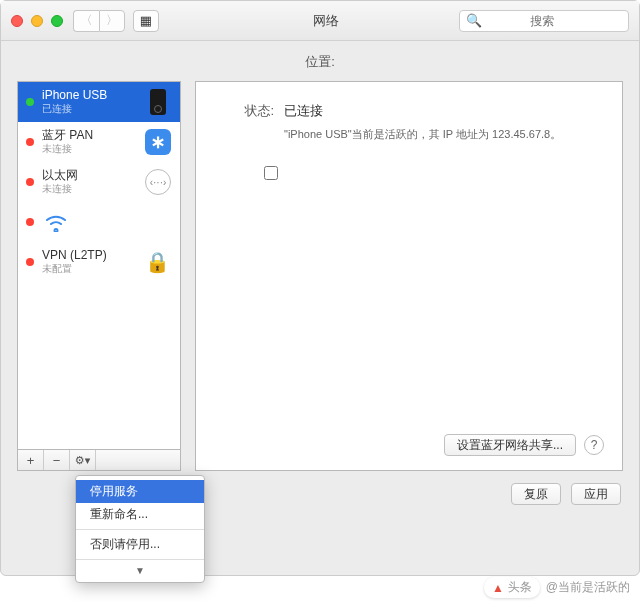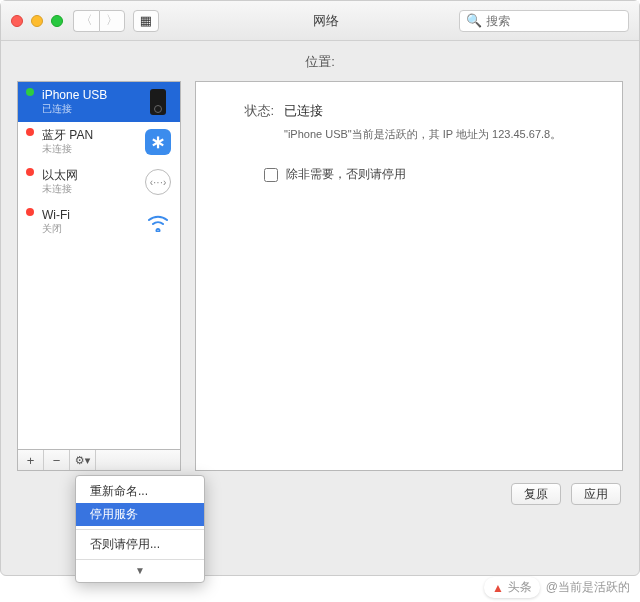--- a/index.html
+++ b/index.html
@@ -11,32 +11,32 @@
   .red { background: #ff5f57; border:1px solid #e0443e; }
   .yellow { background: #febc2e; border:1px solid #d9a028; }
   .green { background: #28c840; border:1px solid #1aaa29; }
   .nav-group { display: flex; margin-left: 10px; }
   .nav-btn { width: 26px; height: 22px; background: #fdfdfd; border: 1px solid #c7c7c7; display:flex; align-items:center; justify-content:center; color:#b0b0b0; font-size:12px;}
   .nav-btn:first-child { border-radius: 4px 0 0 4px; border-right:none;}
   .nav-btn:last-child { border-radius: 0 4px 4px 0; }
   .grid-btn { width:26px;height:22px;background:#fdfdfd;border:1px solid #c7c7c7;border-radius:4px;margin-left:8px;display:flex;align-items:center;justify-content:center;}
   .title { position:absolute; left:12px; right:0; text-align:center; font-size:13px; color:#444; pointer-events:none;}
   .search { margin-left:auto; width:170px; height:22px; background:#fff; border:1px solid #ccc; border-radius:4px; display:flex; align-items:center; padding:0 6px; gap:4px; color:#999;}
-  .search input { border:none; outline:none; font-size:12px; width:100%; background:transparent;}
+  .search input { border:none; outline:none; font-size:12px; width:100%; background:transparent;margin-left:44px;}
   
   .location-row { display:flex; align-items:center; justify-content:center; padding:12px 0 10px; }
   .location-row label { font-size:13px; color:#555;}
   .combo { width:260px; height:22px; background:#fff; border:1px solid #c7c7c7; border-radius:4px; display:flex; align-items:center; padding:0 0 0 8px; overflow:hidden;}
   .combo .val { flex:1; font-size:12px; }
   .combo .arrows { width:18px; height:100%; background:#4a7ee8; display:flex; flex-direction:column; align-items:center; justify-content:center; color:#fff; font-size:7px; line-height:6px;}
   
   .body-row { display:flex; gap:14px; padding: 0 16px; }
   .sidebar { width:164px; background:#fff; border:1px solid #b8b8b8; border-bottom:none; display:flex; flex-direction:column; height:368px;}
   .sblist { flex:1; overflow:auto;}
-  .sbitem { display:flex; padding:6px 8px; gap:8px; position:relative;}
+  .sbitem { display:flex; align-items:center; padding:6px 8px; gap:8px; position:relative;}
   .sbitem.selected { background:#2268d8; color:#fff;}
   .sbitem .statusdot { width:8px; height:8px; border-radius:50%; flex-shrink:0;}
   .sd-green{background:#2ecc40;} .sd-red{background:#ff4136;}
   .sbitem .txt { flex:1; line-height:14px;}
   .sbitem .name { font-size:12px;}
   .sbitem .sub { font-size:10px; opacity:.85;}
   .sbitem.selected .sub{color:#dbe7fb;}
   .sbitem:not(.selected) .sub{color:#888;}
   .sbicon { width:28px; height:28px; display:flex; align-items:center; justify-content:center; font-size:18px; flex-shrink:0;}
   .phone { width:16px;height:26px;background:#1a1a1a;border-radius:3px;position:relative;}
@@ -130,61 +130,68 @@
             <div class="txt">
               <div class="name">以太网</div>
               <div class="sub">未连接</div>
             </div>
             <div class="sbicon">
                 <div class="eth-ic">‹···›</div>
               </div>
           </div>
           <div class="sbitem">
             <span class="statusdot sd-red"></span>
-            <div class="txt">
-              <div class="name">Wi-Fi</div>
-              <div class="sub">关闭</div>
-            </div>
             <div class="sbicon wifi-ic">
               <svg width="24" height="20" viewBox="0 0 24 20">
                   <path d="M12 17 a1.5 1.5 0 1 0 0.001 0 M7 12 a8 8 0 0 1 10 0 M3 8 a14 14 0 0 1 18 0" fill="none" stroke="#3b8ced" stroke-width="2" stroke-linecap="round"></path>
                 </svg>
             </div>
           </div>
+          <div class="sbitem">
+            <span class="statusdot sd-red"></span>
+            <div class="txt">
+              <div class="name">VPN (L2TP)</div>
+              <div class="sub">未配置</div>
+            </div>
+            <div class="sbicon lock-ic">🔒</div>
+          </div>
         </div>
       </div>
       <div class="sbtoolbar">
         <div class="sbt-btn">+</div>
         <div class="sbt-btn">−</div>
         <div class="sbt-btn gear">⚙︎▾</div>
       </div>
     </div>
 
     <div class="detail">
       <div class="status-row">
         <div class="lbl">状态:</div>
         <div class="val">已连接</div>
       </div>
       <div class="desc">"iPhone USB"当前是活跃的，其 IP 地址为 123.45.67.8。</div>
       <div class="checkbox-row">
         <input type="checkbox" style="">
-        <span>除非需要，否则请停用</span>
       </div>
       <div class="detail-spacer"></div>
+      <div class="share-btn-row">
+        <div class="mac-btn">设置蓝牙网络共享...</div>
+        <div class="help-btn">?</div>
+      </div>
     </div>
   </div>
 
   <div class="bottom-btns">
     <div class="mac-btn">复原</div>
     <div class="mac-btn">应用</div>
   </div>
 
   <div class="context-menu">
+    <div class="cm-item hl">停用服务</div>
     <div class="cm-item">重新命名...</div>
-    <div class="cm-item hl">停用服务</div>
     <div class="cm-sep"></div>
     <div class="cm-item">否则请停用...</div>
     <div class="cm-sep"></div>
     <div class="cm-arrow">▼</div>
   </div>
 </div>
 
 <div class="watermark">
   <span class="wm-badge">
     <span style="color:#e74c3c;font-weight:bold">▲</span>

